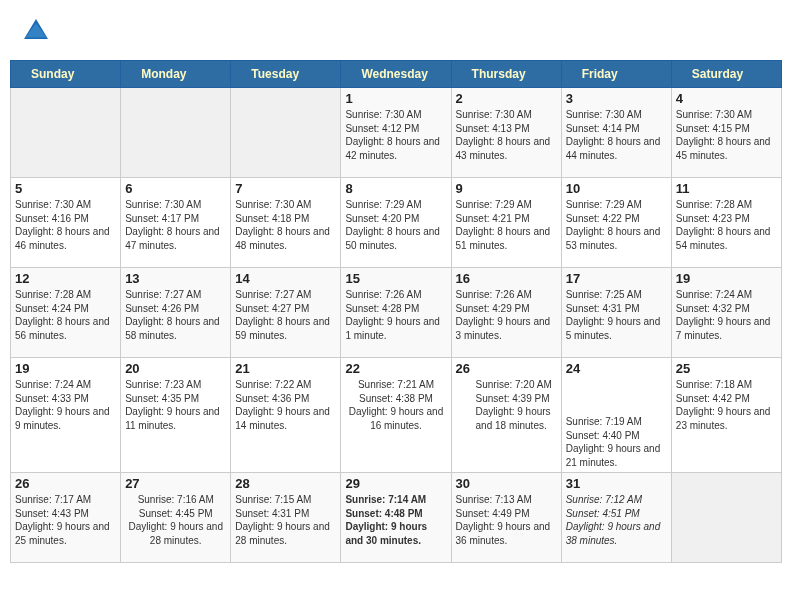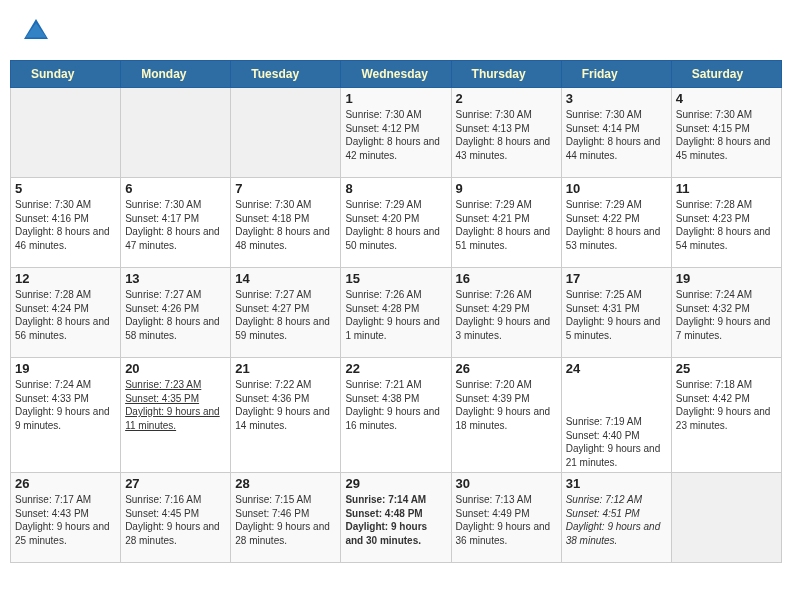--- a/index.html
+++ b/index.html
@@ -241,39 +241,39 @@
       </tr>
       <tr>
         <td>
           <div class="day-number">19</div>
           <div class="day-info" style="white-space: pre-line;">Sunrise: 7:24 AM
 Sunset: 4:33 PM
 Daylight: 9 hours and 9 minutes.</div>
         </td>
         <td>
           <div class="day-number">20</div>
-          <div class="day-info" style="white-space: pre-line; text-decoration: underline;">Sunrise: 7:23 AM
+          <div class="day-info" style="white-space: pre-line;">Sunrise: 7:23 AM
 Sunset: 4:35 PM
 Daylight: 9 hours and 11 minutes.</div>
         </td>
         <td>
           <div class="day-number">21</div>
           <div class="day-info" style="white-space: pre-line;">Sunrise: 7:22 AM
 Sunset: 4:36 PM
 Daylight: 9 hours and 14 minutes.</div>
         </td>
         <td>
           <div class="day-number">22</div>
-          <div class="day-info" style="white-space: pre-line;">Sunrise: 7:21 AM
+          <div class="day-info" style="white-space: pre-line; text-align: center;">Sunrise: 7:21 AM
 Sunset: 4:38 PM
 Daylight: 9 hours and 16 minutes.</div>
         </td>
         <td>
           <div class="day-number">26</div>
-          <div class="day-info" style="white-space: pre-line;">Sunrise: 7:20 AM
+          <div class="day-info" style="white-space: pre-line; margin-left: 20px;">Sunrise: 7:20 AM
 Sunset: 4:39 PM
 Daylight: 9 hours and 18 minutes.</div>
         </td>
         <td>
           <div class="day-number">24</div>
           <div class="day-info" style="white-space: pre-line; margin-top: 39px;">Sunrise: 7:19 AM
 Sunset: 4:40 PM
 Daylight: 9 hours and 21 minutes.</div>
         </td>
         <td>
@@ -285,28 +285,28 @@
       </tr>
       <tr>
         <td>
           <div class="day-number">26</div>
           <div class="day-info" style="white-space: pre-line;">Sunrise: 7:17 AM
 Sunset: 4:43 PM
 Daylight: 9 hours and 25 minutes.</div>
         </td>
         <td>
           <div class="day-number">27</div>
-          <div class="day-info" style="white-space: pre-line;">Sunrise: 7:16 AM
+          <div class="day-info" style="white-space: pre-line; text-align: center;">Sunrise: 7:16 AM
 Sunset: 4:45 PM
 Daylight: 9 hours and 28 minutes.</div>
         </td>
         <td>
           <div class="day-number">28</div>
           <div class="day-info" style="white-space: pre-line;">Sunrise: 7:15 AM
-Sunset: 7:46 PM
+Sunset: 4:31 PM
 Daylight: 9 hours and 28 minutes.</div>
         </td>
         <td>
           <div class="day-number">29</div>
           <div class="day-info" style="white-space: pre-line; font-weight: bold;">Sunrise: 7:14 AM
 Sunset: 4:48 PM
 Daylight: 9 hours and 30 minutes.</div>
         </td>
         <td>
           <div class="day-number">30</div>

